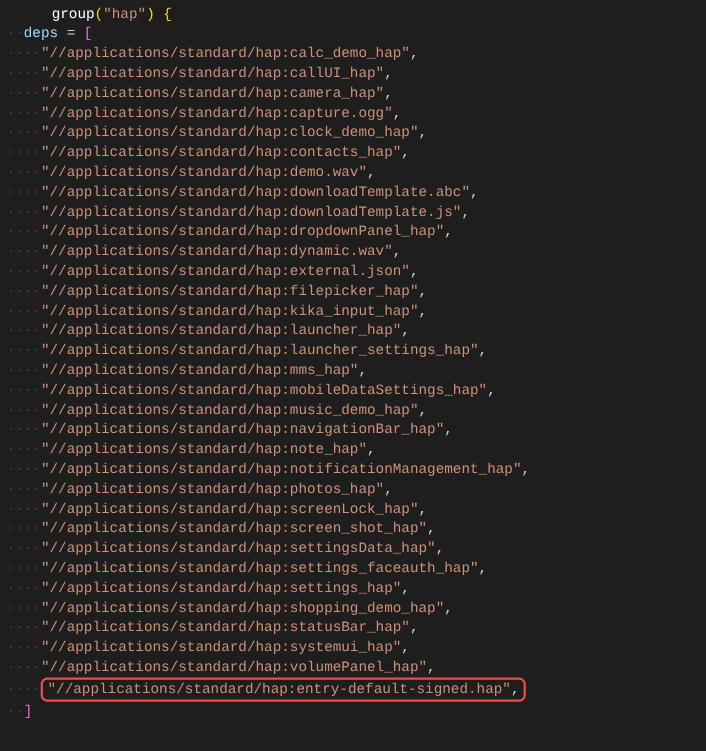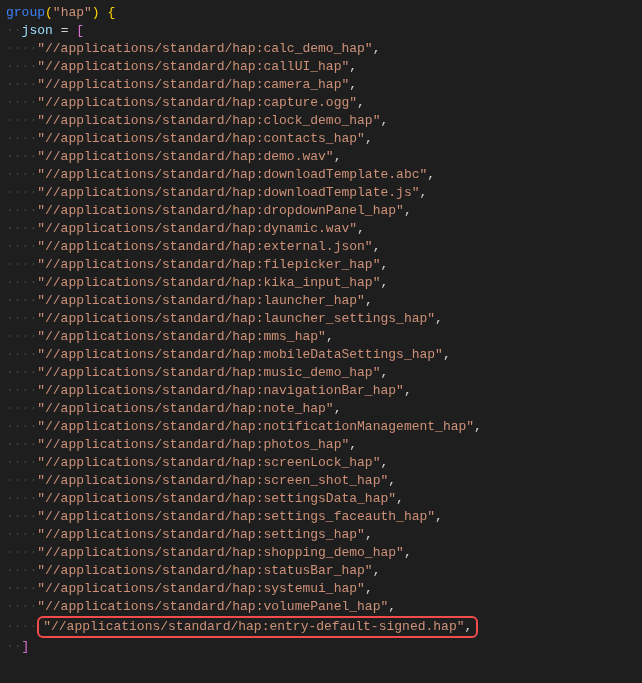--- a/index.html
+++ b/index.html
@@ -17,39 +17,39 @@
   .line {
     display: flex;
     align-items: center;
     white-space: pre;
     padding-left: 6px;
   }
   .indent-guide {
     color: #404040;
     letter-spacing: 0;
   }
-  .fn-name { color: #3b82f6; }
+  .fn-name { color: #ffffff; margin-left: 41px; }
   .punct { color: #d4d4d4; }
   .string { color: #ce9178; }
   .var { color: #9cdcfe; }
   .bracket-yellow { color: #ffd700; }
   .bracket-purple { color: #da70d6; }
   .highlight-box {
     border: 2px solid #f14c4c;
     border-radius: 6px;
     padding: 0 4px;
     display: inline-block;
   }
 </style>
 </head>
 <body>
 
 <div id="editor">
     <div class="line"><span class="fn-name">group</span><span class="bracket-yellow">(</span><span class="string">"hap"</span><span class="bracket-yellow">)</span><span class="punct"> </span><span class="bracket-yellow">{</span></div>
-    <div class="line"><span class="indent-guide">··</span><span class="var">json</span><span class="punct"> = </span><span class="bracket-purple">[</span></div>
+    <div class="line"><span class="indent-guide">··</span><span class="var">deps</span><span class="punct"> = </span><span class="bracket-purple">[</span></div>
     <div class="line"><span class="indent-guide">····</span><span class="string">"//applications/standard/hap:calc_demo_hap"</span><span class="punct">,</span></div>
     <div class="line"><span class="indent-guide">····</span><span class="string">"//applications/standard/hap:callUI_hap"</span><span class="punct">,</span></div>
     <div class="line"><span class="indent-guide">····</span><span class="string">"//applications/standard/hap:camera_hap"</span><span class="punct">,</span></div>
     <div class="line"><span class="indent-guide">····</span><span class="string">"//applications/standard/hap:capture.ogg"</span><span class="punct">,</span></div>
     <div class="line"><span class="indent-guide">····</span><span class="string">"//applications/standard/hap:clock_demo_hap"</span><span class="punct">,</span></div>
     <div class="line"><span class="indent-guide">····</span><span class="string">"//applications/standard/hap:contacts_hap"</span><span class="punct">,</span></div>
     <div class="line"><span class="indent-guide">····</span><span class="string">"//applications/standard/hap:demo.wav"</span><span class="punct">,</span></div>
     <div class="line"><span class="indent-guide">····</span><span class="string">"//applications/standard/hap:downloadTemplate.abc"</span><span class="punct">,</span></div>
     <div class="line"><span class="indent-guide">····</span><span class="string">"//applications/standard/hap:downloadTemplate.js"</span><span class="punct">,</span></div>
     <div class="line"><span class="indent-guide">····</span><span class="string">"//applications/standard/hap:dropdownPanel_hap"</span><span class="punct">,</span></div>

